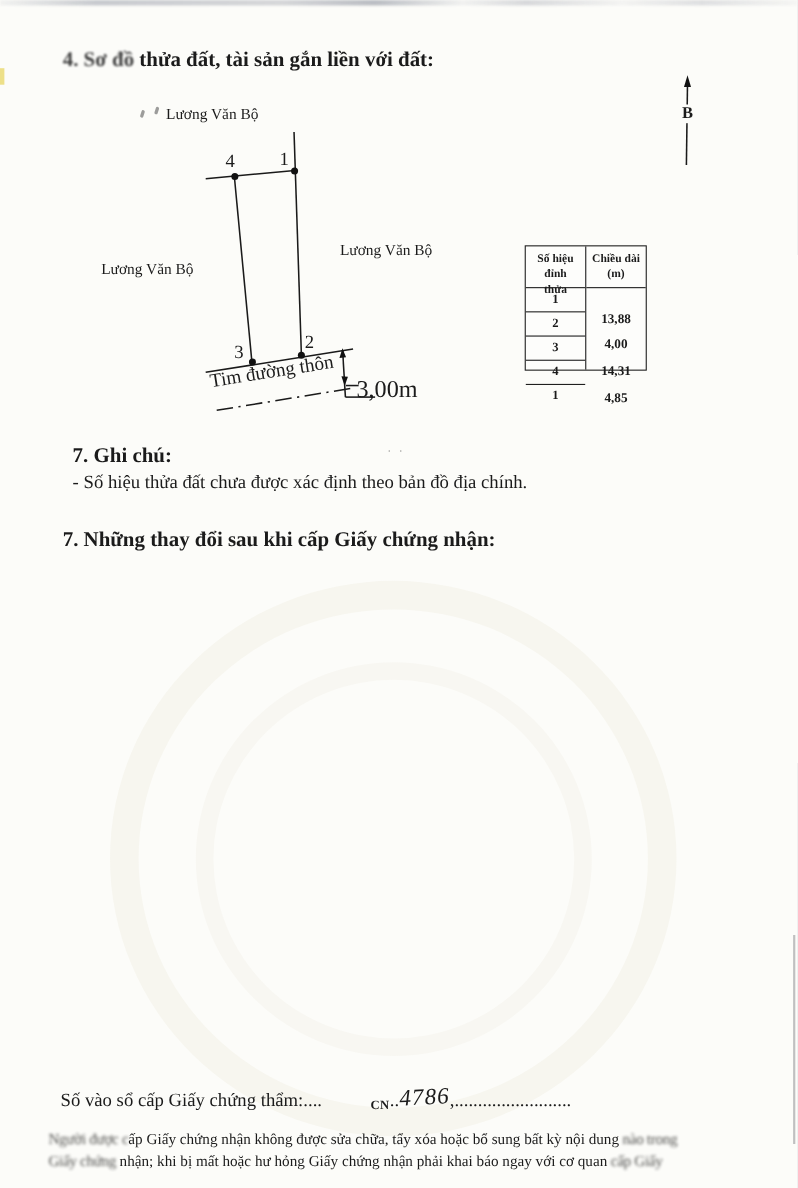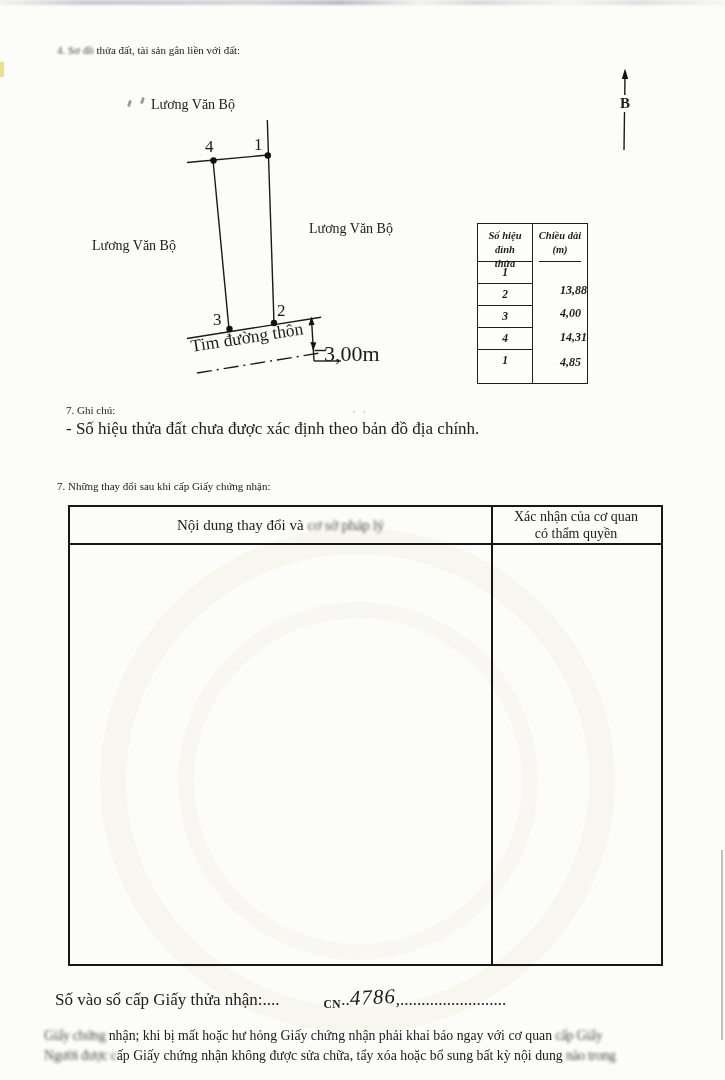--- a/index.html
+++ b/index.html
@@ -19,44 +19,44 @@
   .edge-speck { left:0; top:62px; width:4px; height:15px; background:#e6d24e; opacity:.65; filter:blur(.5px); }
   .right-scan-line { left:721px; top:850px; width:2px; height:190px; background:rgba(120,120,125,.45); filter:blur(.4px); }
   .wm-outer { left:100px; top:528px; width:515px; height:505px; border-radius:50%;
     border:26px solid rgba(202,192,160,.10); }
   .wm-inner { left:178px; top:602px; width:360px; height:358px; border-radius:50%;
     border:16px solid rgba(202,192,160,.08); }
   .smudge { filter:blur(1.4px); opacity:.78; letter-spacing:-.3px; }
   .smudge-light { filter:blur(1.1px); opacity:.85; }
 
   
-  .h-sec { font-weight:normal; font-size:11px; white-space:nowrap; }
+  .h-sec { font-weight:bold; font-size:19px; white-space:nowrap; }
   #sec4-heading { left:57px; top:44px; }
 
   
   .owner { font-size:14px; white-space:nowrap; }
   #owner-top   { left:151px; top:97px; }
   #owner-left  { left:92px;  top:238px; }
   #owner-right { left:309px; top:221px; }
   .vtx { font-size:17px; }
   #vtx-1 { left:254px; top:135px; }
   #vtx-2 { left:277px; top:301px; }
   #vtx-3 { left:213px; top:310px; }
   #vtx-4 { left:205px; top:137px; }
   #road-label { left:191px; top:336px; font-size:17.5px; transform:rotate(-9deg); transform-origin:left center; white-space:nowrap; }
   #dim-label  { left:324px; top:341px; font-size:22px; white-space:nowrap; }
   #compass-b  { left:619px; top:95px; font-size:15px; font-weight:bold; background:#fcfcf9; padding:0 1px; }
   .scan-mark { width:3px; height:7px; background:rgba(40,40,40,.45); transform:rotate(18deg); border-radius:2px; }
   #mark-a { left:128px; top:100px; } #mark-b { left:141px; top:97px; }
   #dots-5 { left:352px; top:405px; font-size:11px; color:rgba(60,60,60,.5); letter-spacing:2px; }
 
   
-  #edge-table { left:477px; top:223px; width:111px; height:161px; border:1.6px solid #1f1f1f; display:flex; background:rgba(255,255,255,.4);font-style:italic; }
+  #edge-table { left:477px; top:223px; width:111px; height:114px; border:1.6px solid #1f1f1f; display:flex; background:rgba(255,255,255,.4); }
   #edge-table .col1 { width:55px; border-right:1.6px solid #1f1f1f; }
-  #edge-table .col2 { flex:1; display:flex; flex-direction:column;align-items:center; }
+  #edge-table .col2 { flex:1; display:flex; flex-direction:column; }
   .et-head { height:38px; border-bottom:1.6px solid #1f1f1f; text-align:center;
     font-weight:bold; font-size:10.5px; line-height:14px; padding-top:5px; }
   .et-cell { height:22px; border-bottom:1.4px solid #1f1f1f; text-align:center;
     font-weight:bold; font-size:11.5px; line-height:21px; }
   .et-cell.last { border-bottom:none; }
   .et-body2 { position:relative; flex:1; }
   .et-val { position:absolute; left:0; right:0; text-align:center; transform:translateY(-50%);
     font-weight:bold; font-size:12px; }
 
   
@@ -159,27 +159,21 @@
     </div>
   </div>
 
   <div class="abs" id="sec5">
     <div class="h-sec">7. Ghi chú:</div>
     <div class="note">- Số hiệu thửa đất chưa được xác định theo bản đồ địa chính.</div>
   </div>
   <div class="abs" id="dots-5">· ·</div>
 
   <div class="abs h-sec" id="sec6-heading">7. Những thay đổi sau khi cấp Giấy chứng nhận:</div>
-  <div class="abs" id="changes-table">
-    <div id="ct-divider"></div>
-    <div id="ct-headline"></div>
-    <div id="ct-h1"><span>Nội dung thay đổi và</span>&nbsp;<span class="smudge">cơ sở pháp lý</span></div>
-    <div id="ct-h2"><span>Xác nhận của cơ quan</span><br><span>có thẩm quyền</span></div>
-  </div>
 
-  <div class="abs" id="serial"><span>Số vào sổ cấp Giấy thửa nhận:</span><span>....</span><span class="cn">CN</span><span>..</span><span class="num">4786</span><span>,.........................</span></div>
+  <div class="abs" id="serial"><span>Số vào sổ cấp Giấy chứng thẩm:</span><span>....</span><span class="cn">CN</span><span>..</span><span class="num">4786</span><span>,.........................</span></div>
 
   <div class="abs" id="footer">
+    <div class="ln"><span class="smudge">Người được c</span><span>ấp Giấy chứng nhận không được sửa chữa, tẩy xóa hoặc bổ sung bất kỳ nội dung</span><span class="smudge"> nào trong</span></div>
     <div class="ln"><span class="smudge">Giấy chứng </span><span>nhận; khi bị mất hoặc hư hỏng Giấy chứng nhận phải khai báo ngay với cơ quan</span><span class="smudge"> cấp Giấy</span></div>
-    <div class="ln"><span class="smudge">Người được c</span><span>ấp Giấy chứng nhận không được sửa chữa, tẩy xóa hoặc bổ sung bất kỳ nội dung</span><span class="smudge"> nào trong</span></div>
   </div>
 
 </div>
 
 </body></html>

